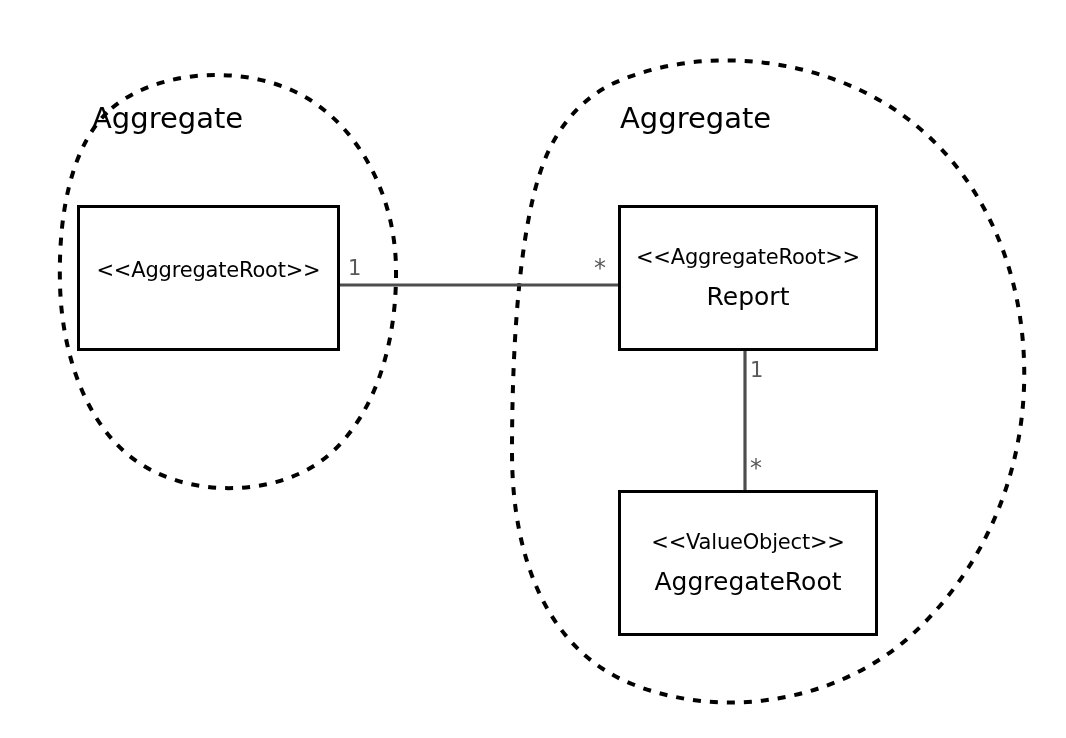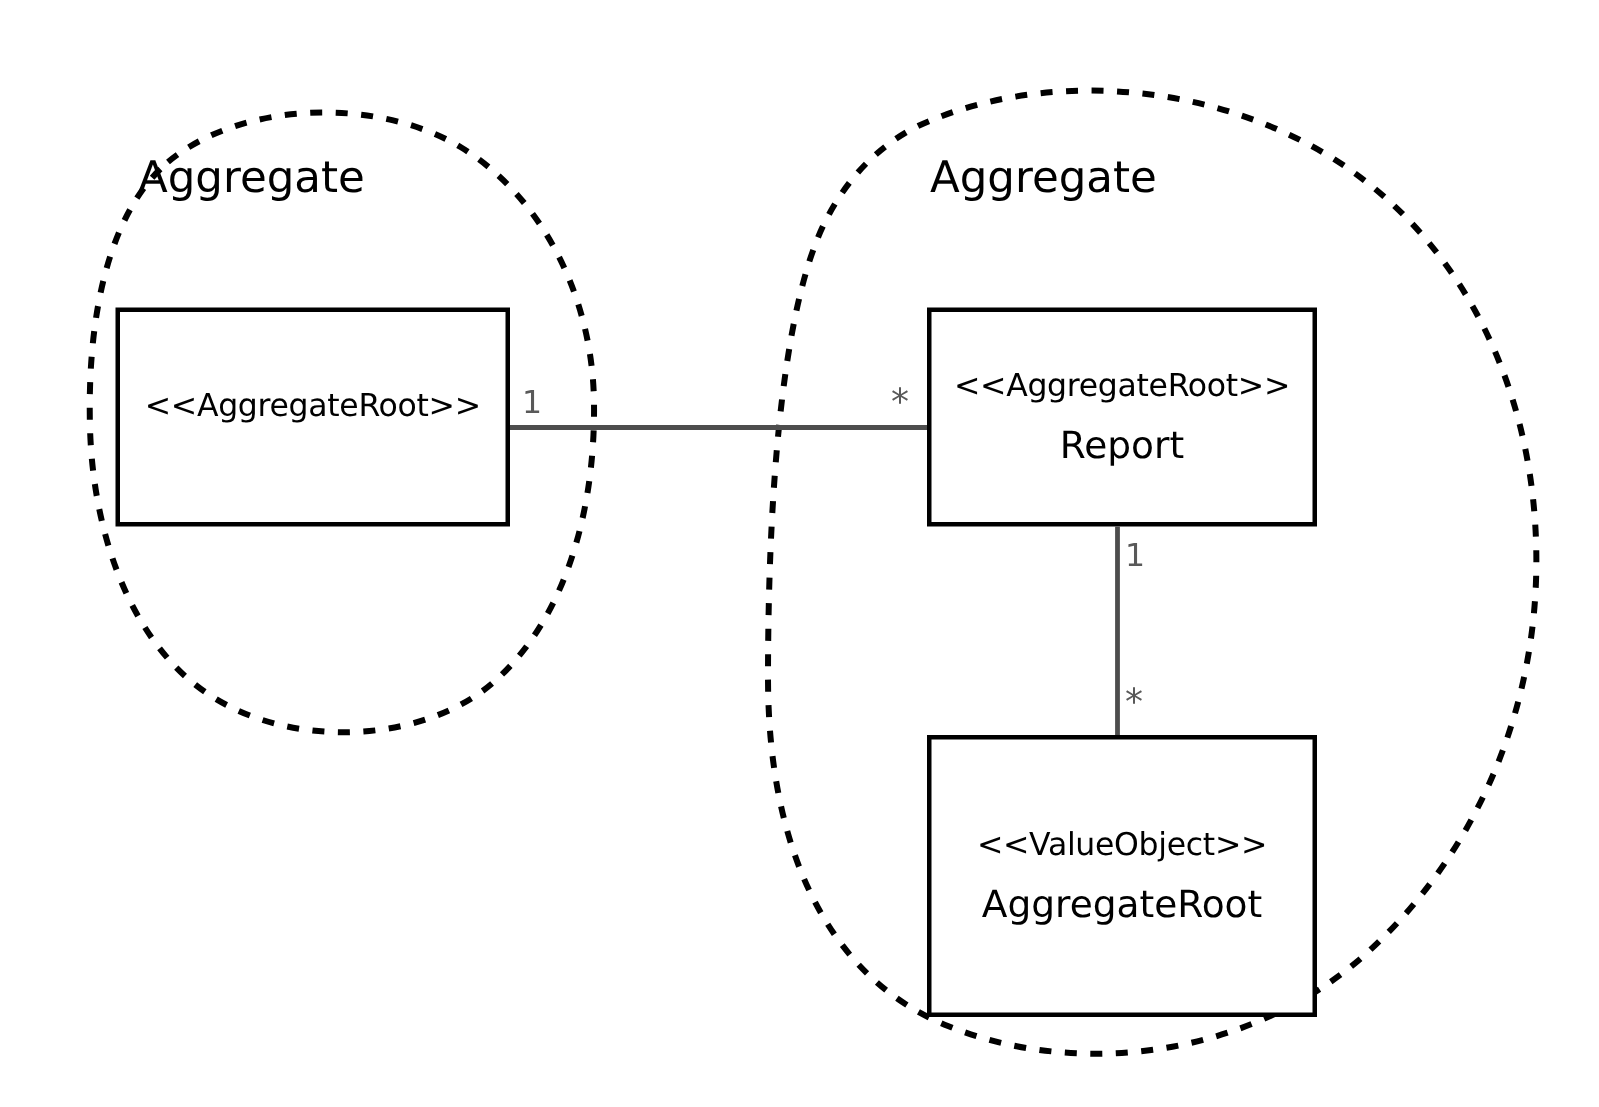--- a/index.html
+++ b/index.html
@@ -114,21 +114,21 @@
 
   <div class="class-box" style="left:77px; top:205px; width:263px; height:146px;">
     <div class="stereotype">&lt;&lt;AggregateRoot&gt;&gt;</div>
   </div>
 
   <div class="class-box" style="left:618px; top:205px; width:260px; height:146px;">
     <div class="stereotype">&lt;&lt;AggregateRoot&gt;&gt;</div>
     <div class="class-name">Report</div>
   </div>
 
-  <div class="class-box" style="left:618px; top:490px; width:260px; height:188px;">
+  <div class="class-box" style="left:618px; top:490px; width:260px; height:146px;">
     <div class="stereotype">&lt;&lt;ValueObject&gt;&gt;</div>
     <div class="class-name">AggregateRoot</div>
   </div>
 
   <div class="multiplicity" style="left:348px; top:258px;">1</div>
 
   <div class="multiplicity star" style="left:594px; top:256px;">*</div>
 
   <div class="multiplicity" style="left:750px; top:360px;">1</div>
 

